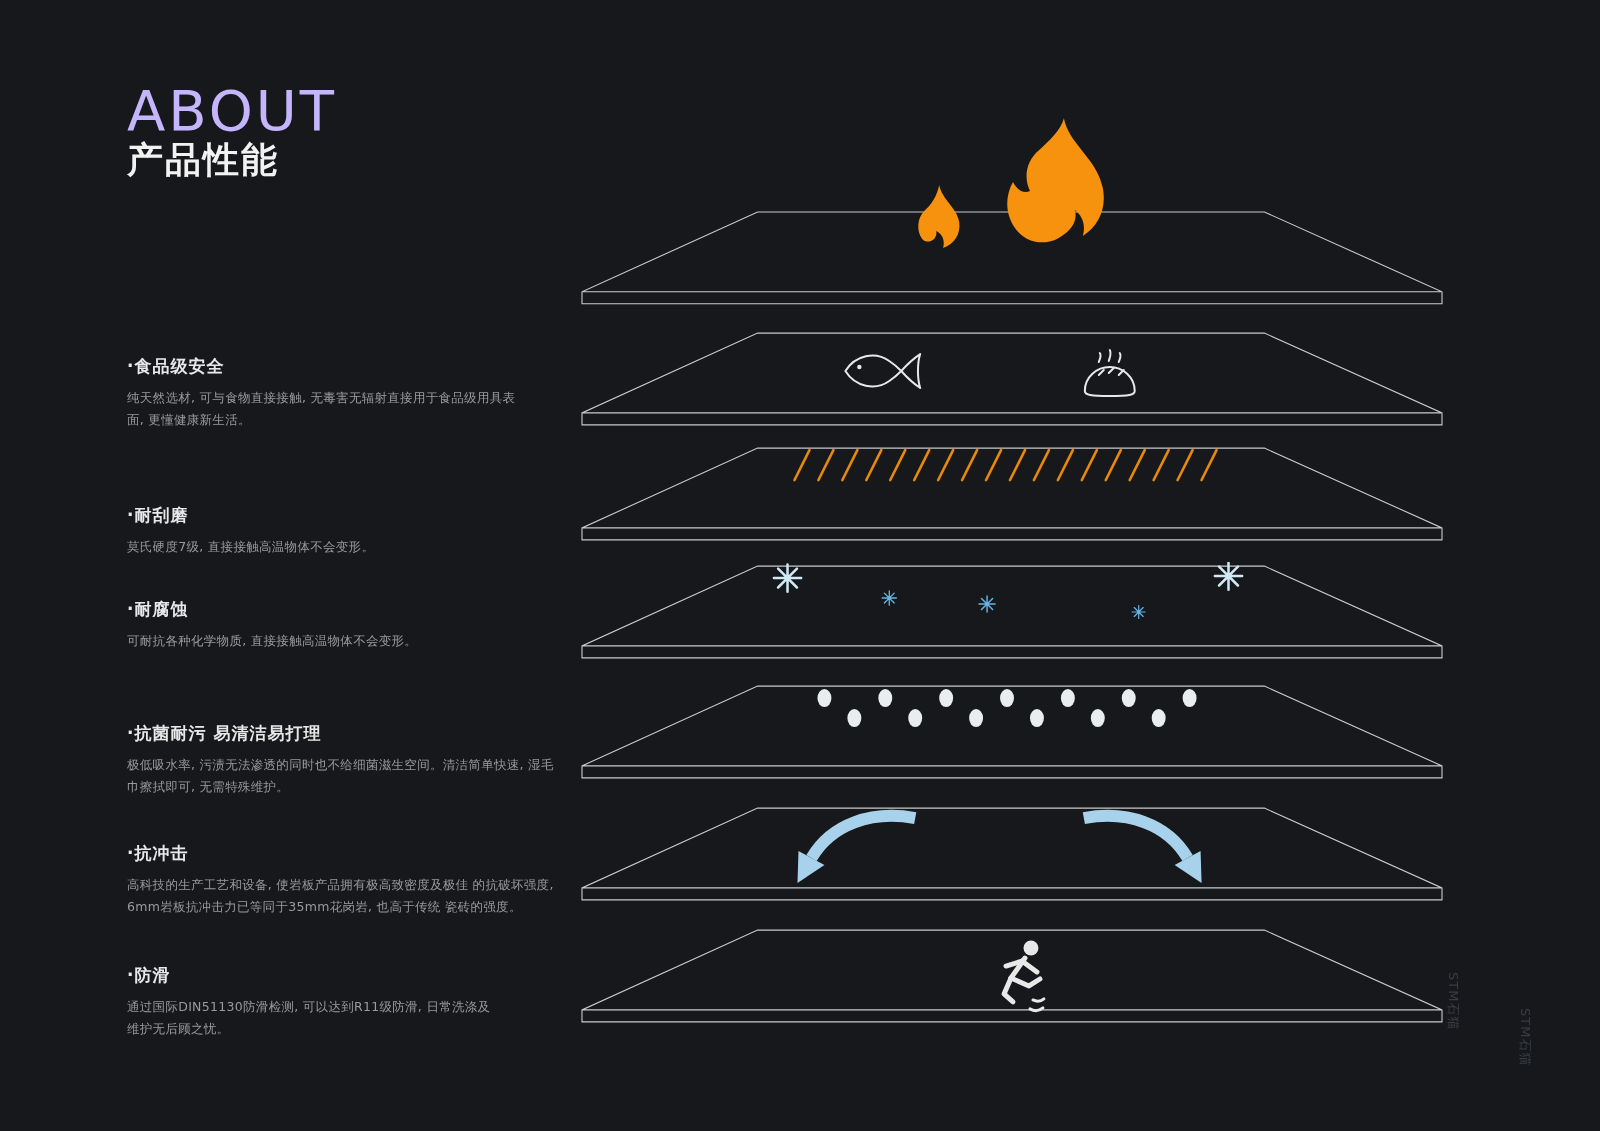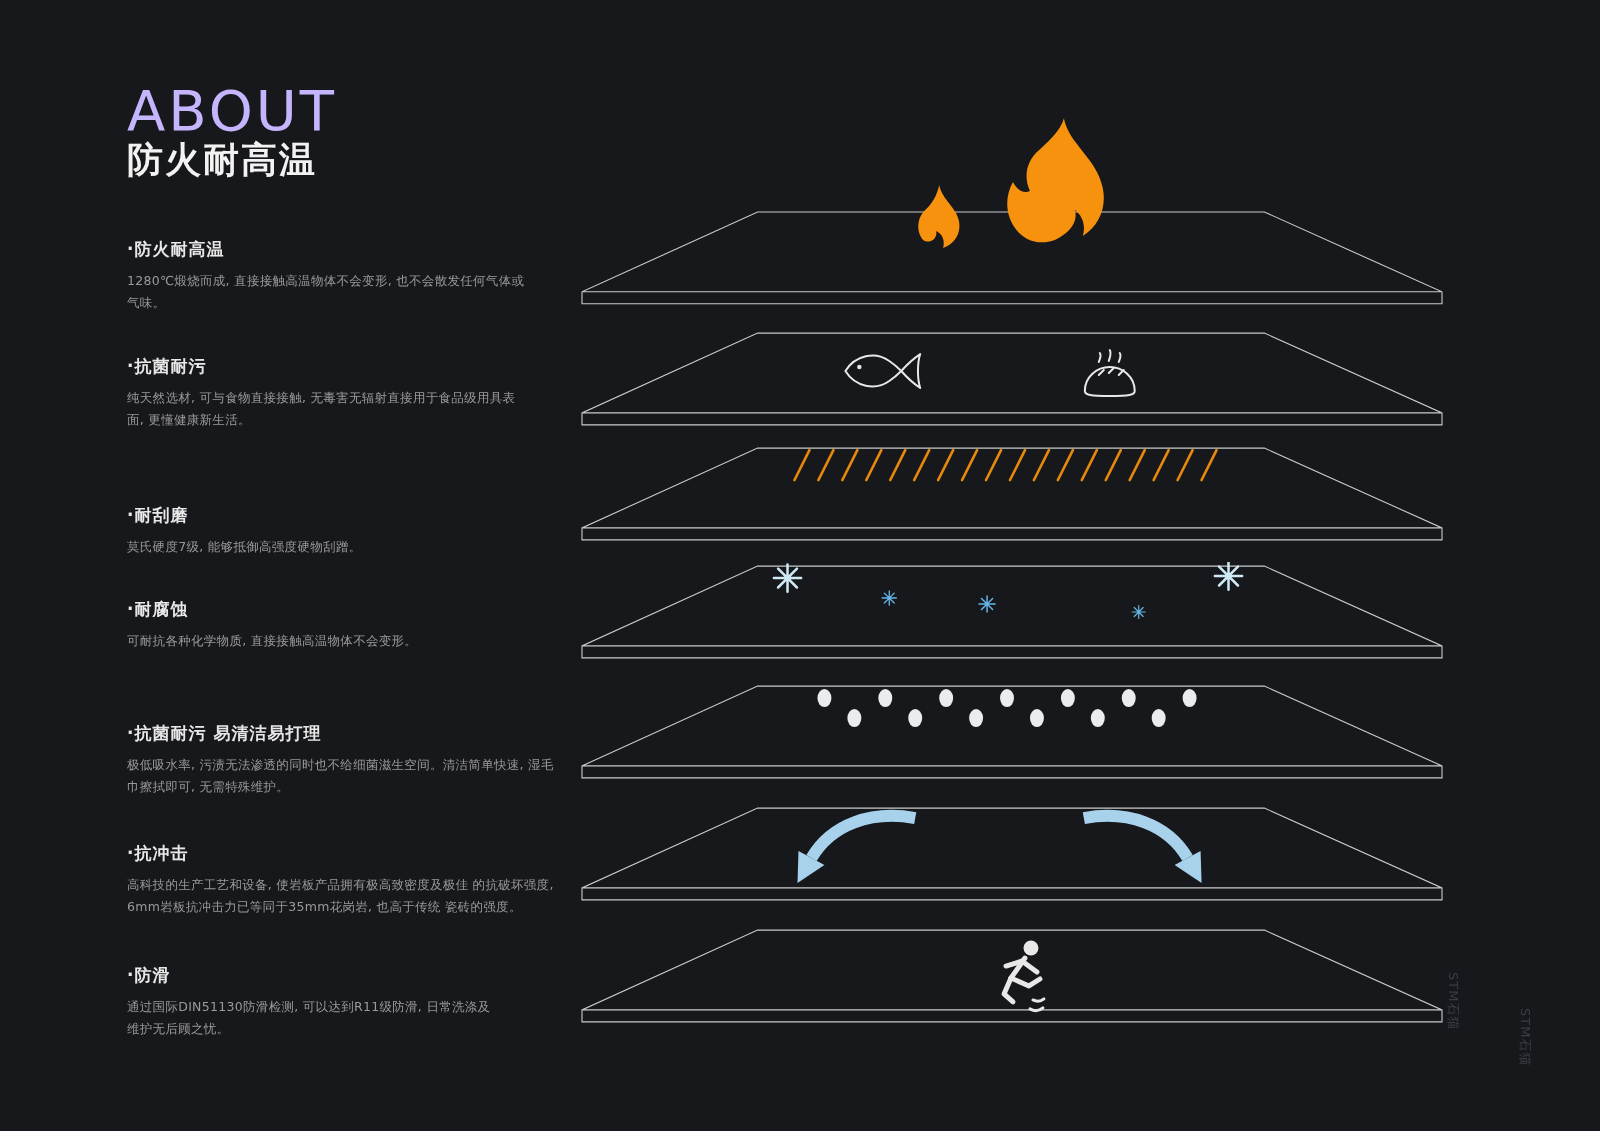--- a/index.html
+++ b/index.html
@@ -32,33 +32,29 @@
     transform:rotate(90deg);transform-origin:left top;white-space:nowrap;
     opacity:0.9;
   }
 </style>
 </head>
 <body>
 
 <div id="stage">
 
   <div class="eyebrow">ABOUT</div>
-  <div class="page-title">防火耐高温</div>
+  <div class="page-title">产品性能</div>
 
-  <div class="feature" style="top:238px">
-    <div class="feature-title">·防火耐高温</div>
-    <div class="feature-body" style="width:402px">1280℃煅烧而成, 直接接触高温物体不会变形, 也不会散发任何气体或气味。</div>
-  </div>
   <div class="feature" style="top:355px">
-    <div class="feature-title">·抗菌耐污</div>
+    <div class="feature-title">·食品级安全</div>
     <div class="feature-body" style="width:402px">纯天然选材, 可与食物直接接触, 无毒害无辐射直接用于食品级用具表面, 更懂健康新生活。</div>
   </div>
   <div class="feature" style="top:504px">
     <div class="feature-title">·耐刮磨</div>
-    <div class="feature-body">莫氏硬度7级, 能够抵御高强度硬物刮蹭。</div>
+    <div class="feature-body">莫氏硬度7级, 直接接触高温物体不会变形。</div>
   </div>
   <div class="feature" style="top:598px">
     <div class="feature-title">·耐腐蚀</div>
     <div class="feature-body">可耐抗各种化学物质, 直接接触高温物体不会变形。</div>
   </div>
   <div class="feature" style="top:722px">
     <div class="feature-title">·抗菌耐污 易清洁易打理</div>
     <div class="feature-body" style="width:438px">极低吸水率, 污渍无法渗透的同时也不给细菌滋生空间。清洁简单快速, 湿毛巾擦拭即可, 无需特殊维护。</div>
   </div>
   <div class="feature" style="top:842px">

